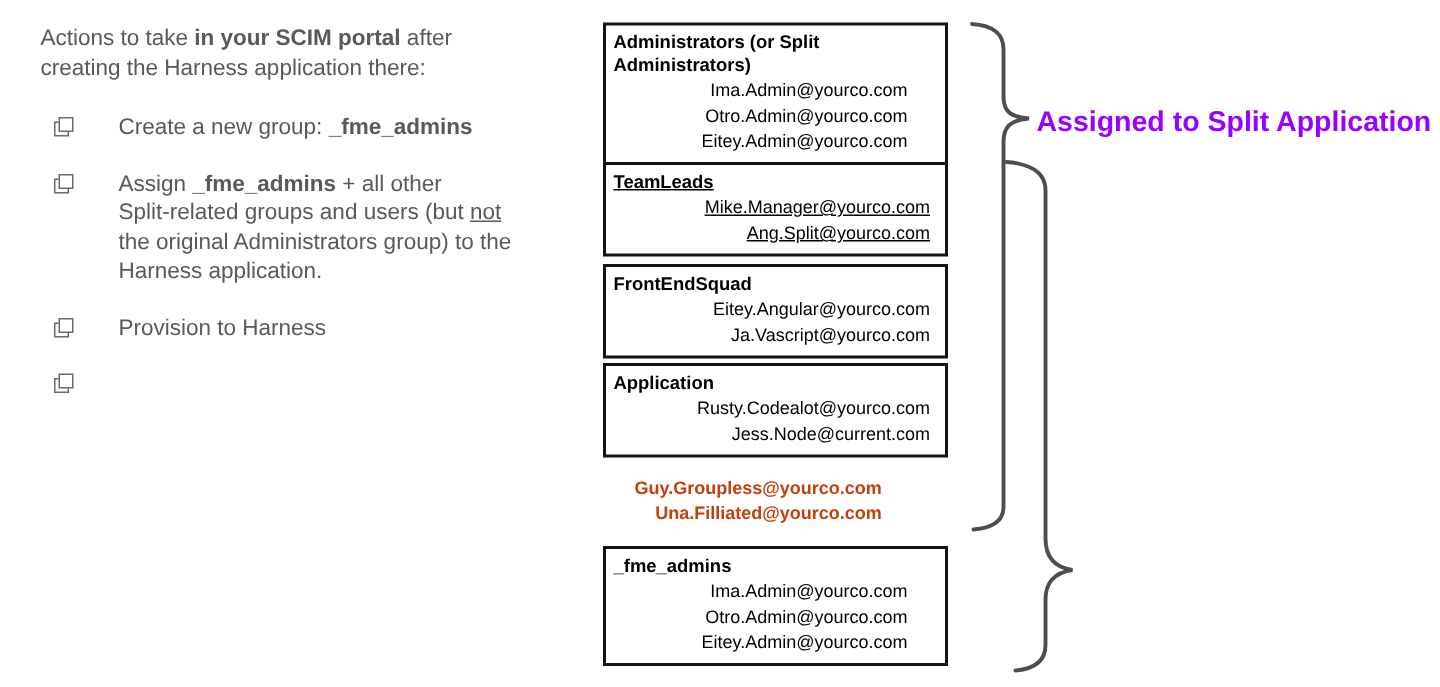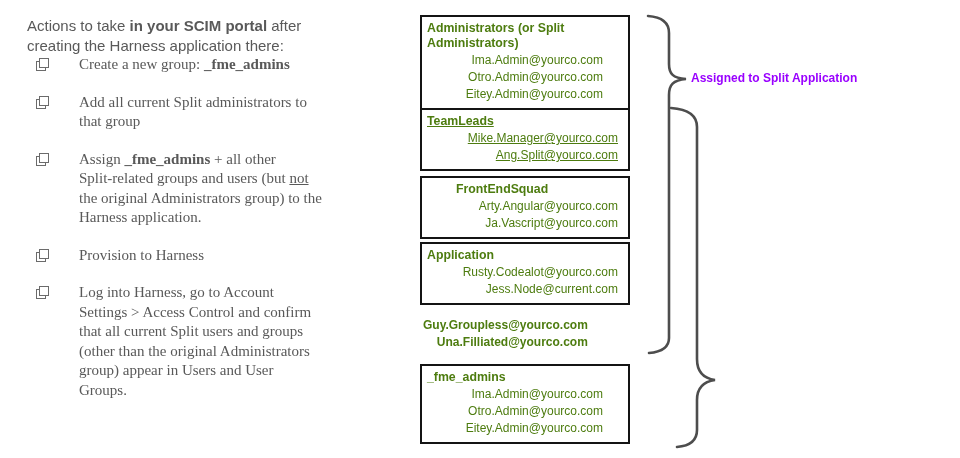--- a/index.html
+++ b/index.html
@@ -8,95 +8,84 @@
     font-family:"Liberation Sans","DejaVu Sans",sans-serif;
   }
   
   #instructions{
     position:absolute;left:27px;top:16px;width:352px;
     color:#595959;font-size:15px;line-height:19.5px;
   }
   .rich{white-space:pre-line;}
   .rich .b{font-weight:bold;}
   .rich .u{text-decoration:underline;}
-  .checklist{font-family:Liberation Serif, serif;}
+  .checklist{margin-top:20px;}
   .check-item{display:flex;align-items:flex-start;margin-bottom:18px;}
   .bullet{
     position:relative;flex:0 0 14px;width:14px;height:14px;margin:3px 0 0 9px;
   }
   .bullet::before{ 
     content:"";position:absolute;left:0;top:3px;width:8px;height:8px;
     border:1.6px solid #6b6b6b;background:#fff;
   }
   .bullet::after{ 
     content:"";position:absolute;left:3px;top:0;width:8px;height:8px;
     border:1.6px solid #6b6b6b;background:#fff;
   }
   .item-text{margin-left:29px;}
   
   .group-box{
-    position:absolute;left:420px;width:210px;box-sizing:border-box;
-    border:2.5px solid #141414;background:#ffffff;padding:3px 0 5px 0;color:#4d7c0f;
+    position:absolute;left:402px;width:230px;box-sizing:border-box;
+    border:2.5px solid #141414;background:#ffffff;padding:3px 0 5px 0;color:#000000;
   }
   .group-title{font-size:12.3px;font-weight:bold;line-height:15px;padding:1px 4px 1px 5px;}
   .member{font-size:12px;line-height:17px;text-align:right;}
   .pad-wide  .member{padding-right:25px;}
   .pad-narrow .member{padding-right:10px;}
   #box-admins{top:15px;}
   #box-teamleads{top:108px;text-decoration:underline;}
-  #box-frontend{top:176px;padding-left:29px;}
+  #box-frontend{top:176px;}
   #box-backend{top:242px;}
   #box-fme{top:364px;}
   #ungrouped{
-    position:absolute;left:423px;top:317px;color:#4d7c0f;
+    position:absolute;left:423px;top:317px;color:#c2410c;
     font-size:12px;font-weight:bold;line-height:17.5px;
   }
   
   #braces{position:absolute;left:0;top:0;width:960px;height:458px;pointer-events:none;}
-  .assign-label{position:absolute;font-size:12px;font-weight:bold;white-space:nowrap;}
+  .assign-label{position:absolute;font-size:19px;font-weight:bold;white-space:nowrap;}
   #label-split{left:691px;top:71px;}
   #label-harness{left:722px;top:372px;}
 </style>
 </head>
 <body>
 
 <div id="canvas">
 
   <div id="instructions">
     <div class="rich"><span>Actions to take </span><span class="b">in your SCIM portal</span><span> after
 creating the Harness application there:</span></div>
     <div class="checklist">
       <div class="check-item">
         <span class="bullet"></span>
         <span class="item-text rich"><span>Create a new group: </span><span class="b">_fme_admins</span></span>
       </div>
       <div class="check-item">
         <span class="bullet"></span>
-        <span class="item-text rich"><span>Add all current Split administrators to
-that group</span></span>
-      </div>
-      <div class="check-item">
-        <span class="bullet"></span>
         <span class="item-text rich"><span>Assign </span><span class="b">_fme_admins</span><span> + all other
 Split-related groups and users (but </span><span class="u">not</span><span>
 the original Administrators group) to the
 Harness application.</span></span>
       </div>
       <div class="check-item">
         <span class="bullet"></span>
         <span class="item-text rich"><span>Provision to Harness</span></span>
       </div>
       <div class="check-item">
         <span class="bullet"></span>
-        <span class="item-text rich"><span>Log into Harness, go to Account
-Settings &gt; Access Control and confirm
-that all current Split users and groups
-(other than the original Administrators
-group) appear in Users and User
-Groups.</span></span>
       </div>
     </div>
   </div>
 
   <div id="box-admins" class="group-box pad-wide">
     <div class="group-title">Administrators (or Split Administrators)</div>
     <div class="members">
         <div class="member">Ima.Admin@yourco.com</div>
         <div class="member">Otro.Admin@yourco.com</div>
         <div class="member">Eitey.Admin@yourco.com</div>
@@ -105,21 +94,21 @@
   <div id="box-teamleads" class="group-box pad-narrow">
     <div class="group-title">TeamLeads</div>
     <div class="members">
         <div class="member">Mike.Manager@yourco.com</div>
         <div class="member">Ang.Split@yourco.com</div>
       </div>
   </div>
   <div id="box-frontend" class="group-box pad-narrow">
     <div class="group-title">FrontEndSquad</div>
     <div class="members">
-        <div class="member">Arty.Angular@yourco.com</div>
+        <div class="member">Eitey.Angular@yourco.com</div>
         <div class="member">Ja.Vascript@yourco.com</div>
       </div>
   </div>
   <div id="box-backend" class="group-box pad-narrow">
     <div class="group-title">Application</div>
     <div class="members">
         <div class="member">Rusty.Codealot@yourco.com</div>
         <div class="member">Jess.Node@current.com</div>
       </div>
   </div>

